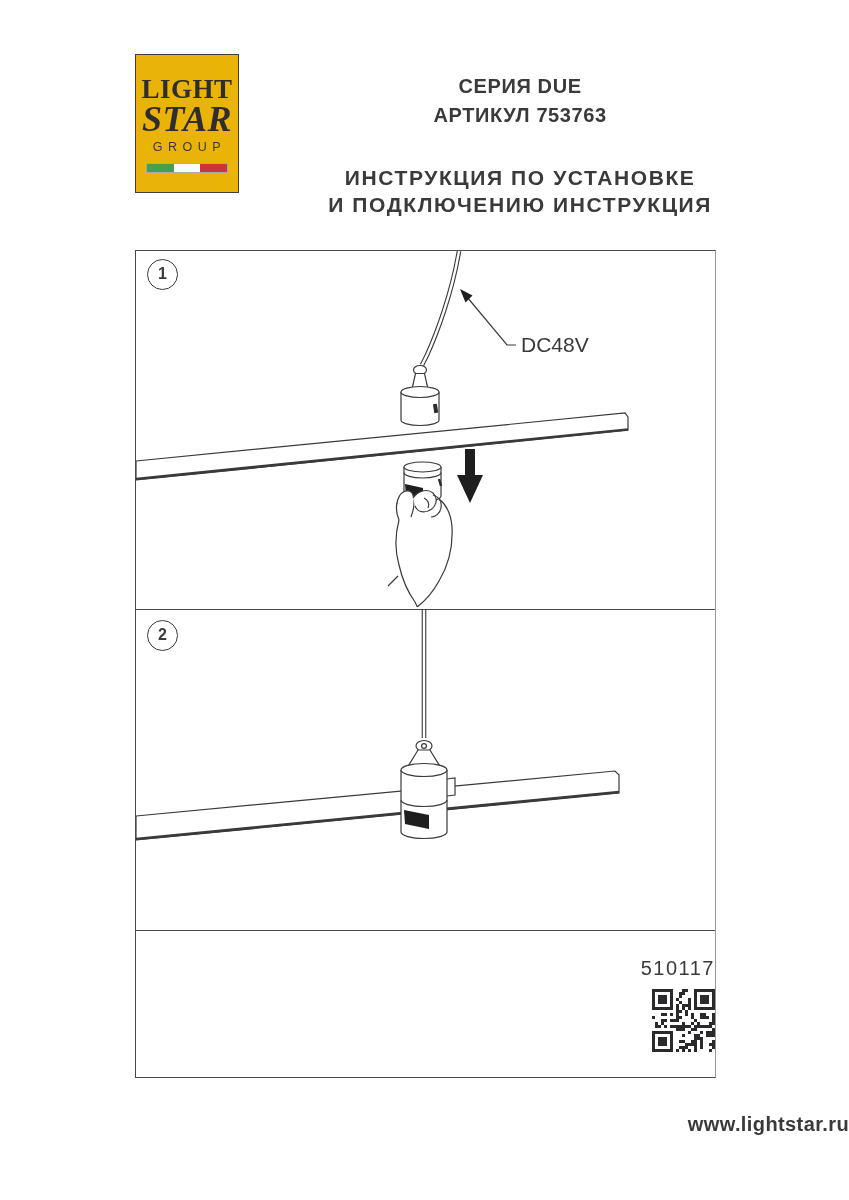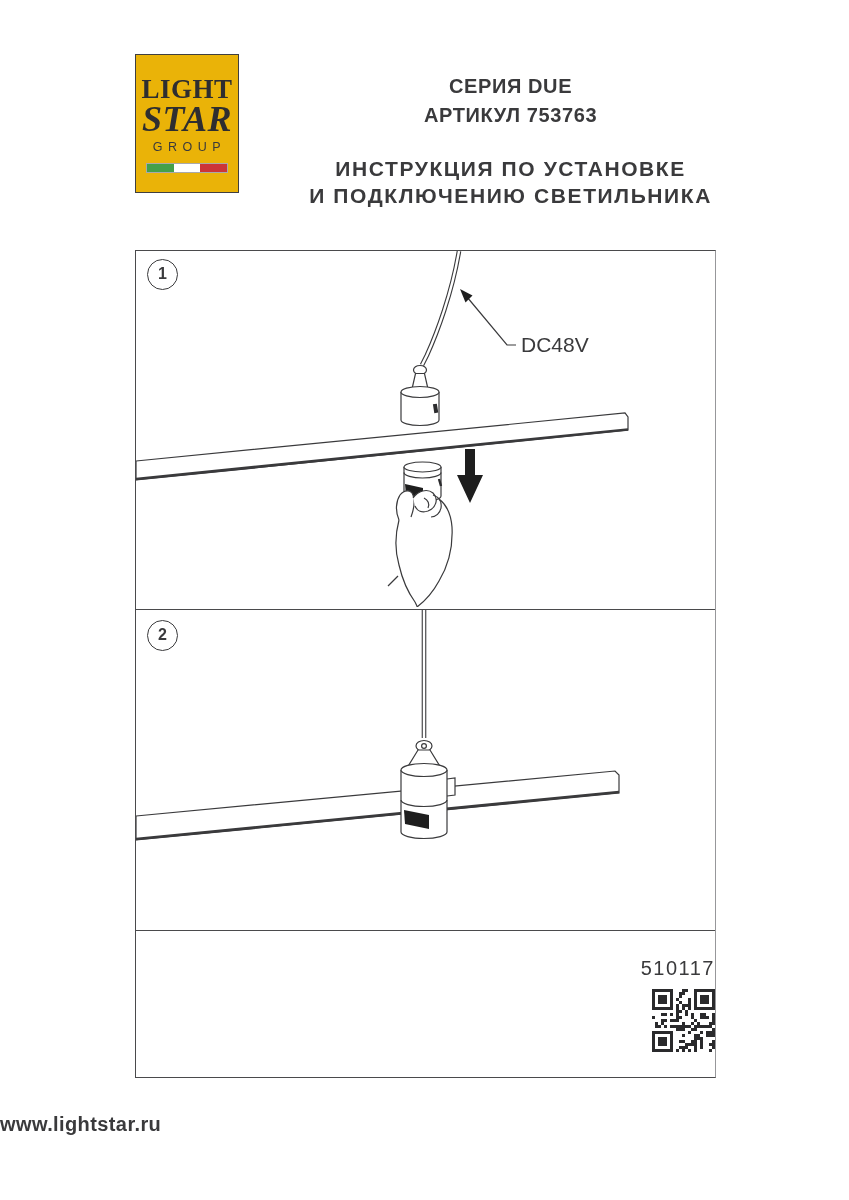--- a/index.html
+++ b/index.html
@@ -16,21 +16,21 @@
              line-height:33px;letter-spacing:.5px;color:#2e2e30;font-style:italic;}
   .logo-group{font-size:12.5px;letter-spacing:5.5px;color:#3a3a3c;margin-top:4px;
               padding-left:5px;}
   .logo-flag{width:80px;height:8px;margin:9px auto 0;border:1px solid #a9a9ab;
              display:flex;box-sizing:content-box;}
   .logo-flag div{flex:1;height:100%;}
 
   
   .header-text{position:absolute;top:72px;right:137px;text-align:center;}
   .hdr-line{font-weight:700;font-size:20px;line-height:29px;letter-spacing:.6px;color:#3a3a3c;}
-  .hdr-instruction{margin-top:25px;font-weight:700;font-size:21px;line-height:27px;
+  .hdr-instruction{margin-top:34px;font-weight:700;font-size:21px;line-height:27px;
                    letter-spacing:1.6px;color:#3a3a3c;}
 
   
   .main-box{position:absolute;left:135px;top:250px;width:581px;height:828px;
             box-sizing:border-box;border:1.5px solid #4a4a4c;border-right-color:#97979a;
             display:flex;flex-direction:column;background:#fff;}
   .panel{position:relative;overflow:hidden;}
   .panel-1{height:358px;border-bottom:1.5px solid #4a4a4c;}
   .panel-2{height:320px;border-bottom:1.5px solid #4a4a4c;}
   .panel-3{flex:1;display:flex;flex-direction:column;align-items:flex-end;}
@@ -38,21 +38,21 @@
 
   .step-badge{position:absolute;left:11px;top:8px;width:31px;height:31px;border-radius:50%;
               border:1.4px solid #3a3a3c;box-sizing:border-box;text-align:center;
               line-height:28px;font-size:16px;font-weight:600;color:#3a3a3c;background:#fff;}
 
   .article-number{margin-top:26px;font-size:20px;letter-spacing:1.5px;color:#3a3a3c;}
   .qr-wrap{margin-top:9px;}
   #qr-svg rect{fill:#2a2a2c;}
 
   
-  .footer-url{position:absolute;left:0;top:1113px;width:100%;text-align:left;
+  .footer-url{position:absolute;left:0;top:1113px;width:100%;text-align:right;
               font-weight:700;font-size:20px;letter-spacing:.4px;color:#3a3a3c;}
 
   
   .ink{stroke:#3a3a3c;stroke-width:1.2;fill:none;}
   .ink-fill{stroke:#3a3a3c;stroke-width:1.2;fill:#ffffff;}
   .solid{fill:#1e1e1e;stroke:none;}
   text.label{fill:#3a3a3c;font-family:"Liberation Sans",sans-serif;font-size:21px;}
 </style>
 </head>
 <body>
@@ -68,21 +68,21 @@
       <div style="background:#ffffff;"></div>
       <div style="background:#cc3538;"></div>
     </div>
   </div>
 
   <div class="header-text">
     <div class="hdr-line">СЕРИЯ DUE</div>
     <div class="hdr-line">АРТИКУЛ 753763</div>
     <div class="hdr-instruction">
       <div>ИНСТРУКЦИЯ ПО УСТАНОВКЕ</div>
-      <div>И ПОДКЛЮЧЕНИЮ СВЕТИЛЬНИКА</div>
+      <div>И ПОДКЛЮЧЕНИЮ ИНСТРУКЦИЯ</div>
     </div>
   </div>
 
   <div class="main-box">
 
     <div class="panel panel-1">
       <svg class="diagram" width="578" height="356" viewBox="0 0 578 356">
 
         <g>
           <polygon class="ink-fill" points="0,210 489,162 492,166 492,179 0,229"></polygon>

